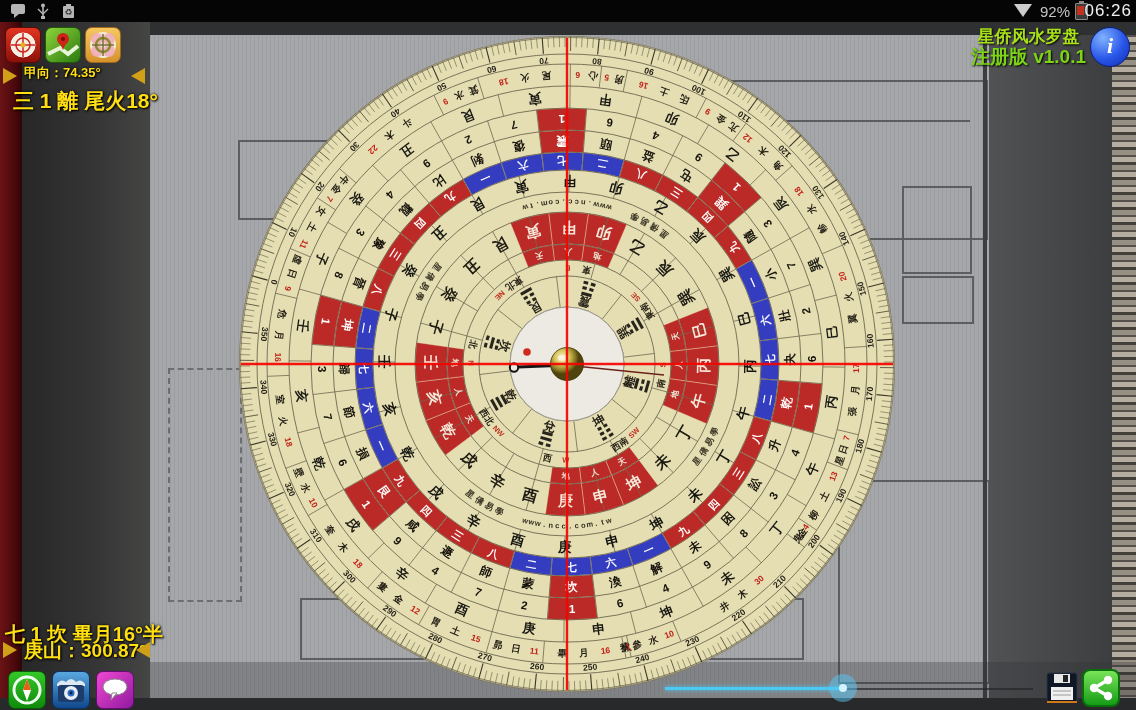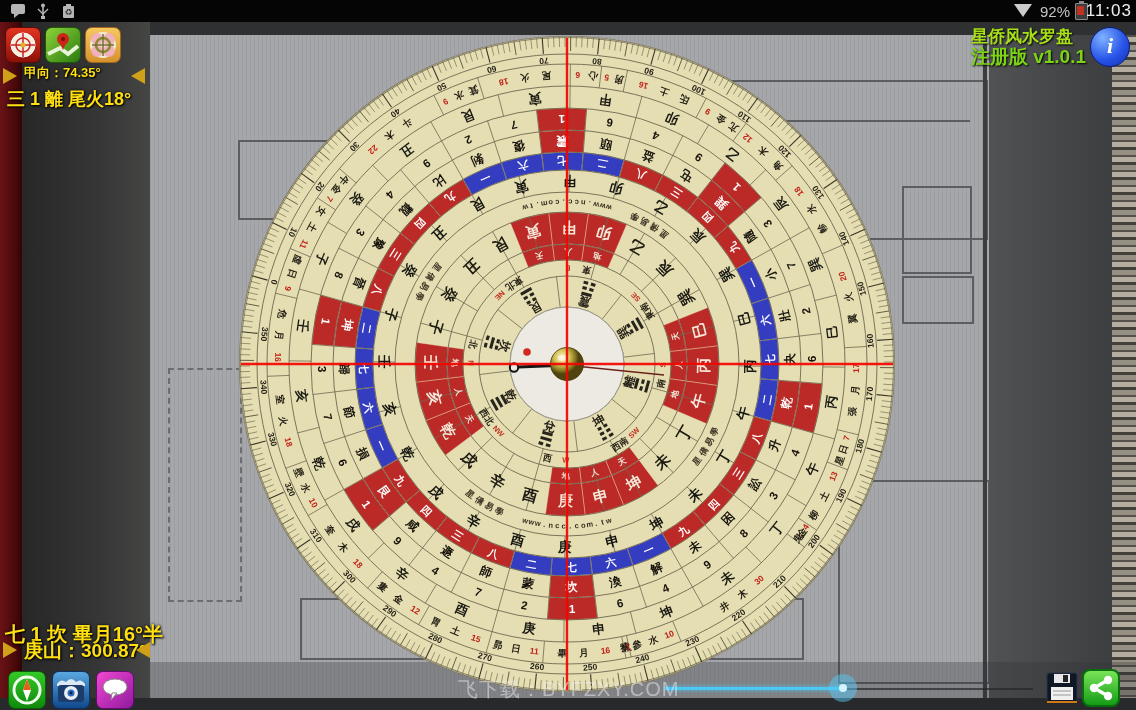--- a/index.html
+++ b/index.html
@@ -32,21 +32,21 @@
   #photobotshade{left:150px;top:662px;width:986px;height:36px;background:rgba(48,50,52,0.30);z-index:2;}
   #photobottom{left:0;top:698px;width:1136px;height:12px;background:#28292a;z-index:2;}
   
   .appicon{width:34px;height:34px;border-radius:7px;z-index:20;cursor:pointer;}
   
   .readout{z-index:25;color:#ffdf12;font-weight:bold;text-shadow:1px 1px 2px #000,0 0 3px #000;white-space:nowrap;}
   .tri{width:0;height:0;z-index:25;}
   .tri-r{border-top:8px solid transparent;border-bottom:8px solid transparent;border-left:14px solid #cfa018;}
   .tri-l{border-top:8px solid transparent;border-bottom:8px solid transparent;border-right:14px solid #cfa018;}
   
-  #apptitle{right:50px;top:28px;text-align:left;z-index:25;font-weight:bold;line-height:1.1;}
+  #apptitle{right:50px;top:28px;text-align:center;z-index:25;font-weight:bold;line-height:1.1;}
   #apptitle .t1{font-size:17px;color:#a8e018;text-shadow:1px 1px 2px #000;}
   #apptitle .t2{font-size:19px;color:#7cd414;text-shadow:1px 1px 2px #000;}
   #infobtn{right:6px;top:27px;width:38px;height:38px;border-radius:50%;z-index:25;cursor:pointer;
            background:radial-gradient(circle at 12px 10px,#7fb2ff,#2a56e8 55%,#0f2bb0);
            border:1px solid #0a1f80;color:#fff;font:italic bold 22px "Liberation Serif",serif;
            text-align:center;line-height:36px;}
   
   #slider-active{left:665px;top:687px;width:178px;height:3px;background:#4cc8f2;box-shadow:0 0 4px #4cc8f2;z-index:15;}
   #slider-rest{left:843px;top:688px;width:190px;height:2px;background:#232527;opacity:.7;z-index:15;}
   #slider-handle{left:829px;top:674px;width:28px;height:28px;border-radius:50%;background:rgba(86,200,244,0.5);z-index:16;cursor:pointer;}
@@ -103,21 +103,21 @@
           <rect x="1" y="3" width="11" height="12" rx="1" fill="#b5b5b5"></rect>
           <rect x="4" y="1" width="5" height="2" fill="#b5b5b5"></rect>
           <text x="6.5" y="12" font-size="9" text-anchor="middle" fill="#333">♻</text>
         </svg>
     </span>
     <span id="sb-wifi"></span>
     <span id="sb-pct">92%</span>
     <span id="sb-batt">
         <span class="bolt"></span>
       </span>
-    <span id="sb-time">11:03</span>
+    <span id="sb-time">06:26</span>
   </div>
 
   <div class="appicon abs" style="left:5px;top:27px;background:linear-gradient(#e23522,#8c1008);border:1px solid #5c0a06;">
     <svg width="34" height="34">
         <circle cx="17" cy="17" r="12" fill="#f4f0e0" stroke="#fff" stroke-width="1"></circle>
         <circle cx="17" cy="17" r="7" fill="none" stroke="#c22" stroke-width="1.5"></circle>
         <line x1="17" y1="5" x2="17" y2="29" stroke="#c22" stroke-width="1.5"></line>
         <line x1="5" y1="17" x2="29" y2="17" stroke="#c22" stroke-width="1.5"></line>
         <circle cx="17" cy="17" r="2.5" fill="#e8b020"></circle>
       </svg>
@@ -139,21 +139,21 @@
         <circle cx="23" cy="23" r="6" fill="#f0a8b8" opacity="0.85"></circle>
         <circle cx="17" cy="17" r="7" fill="none" stroke="#8a8a30" stroke-width="2.5"></circle>
         <line x1="17" y1="6" x2="17" y2="28" stroke="#6a6a28" stroke-width="1.4"></line>
         <line x1="6" y1="17" x2="28" y2="17" stroke="#6a6a28" stroke-width="1.4"></line>
       </svg>
   </div>
 
   <div class="tri tri-r abs" style="left:3px;top:68px;"></div>
   <div class="readout abs" style="left:24px;top:64px;font-size:13px;">甲向：74.35°</div>
   <div class="tri tri-l abs" style="left:131px;top:68px;"></div>
-  <div class="readout abs" style="left:7px;top:87px;font-size:18px;">三 1 離 尾火18°</div>
+  <div class="readout abs" style="left:13px;top:87px;font-size:21px;">三 1 離 尾火18°</div>
 
   <div class="readout abs" style="left:5px;top:621px;font-size:20px;">七 1 坎 畢月16°半</div>
   <div class="tri tri-r abs" style="left:3px;top:642px;"></div>
   <div class="readout abs" style="left:24px;top:638px;font-size:19px;">庚山：300.87°</div>
   <div class="tri tri-l abs" style="left:136px;top:642px;"></div>
 
   <div id="apptitle" class="abs">
     <div class="t1">星侨风水罗盘</div>
     <div class="t2">注册版 v1.0.1</div>
   </div>
@@ -1194,21 +1194,20 @@
         <path d="M15 21 L14 28 L20 21 Z" fill="#fff" stroke="#888" stroke-width="1"></path>
       </svg>
   </div>
 
   <div id="slider-active" class="abs"></div>
   <div id="slider-rest" class="abs"></div>
   <div id="slider-handle" class="abs">
       <span class="dot"></span>
     </div>
 
-  <div id="watermark" class="abs">飞下载：BYFZXY.COM</div>
 
   <div class="actbtn abs" style="left:1046px;top:672px;">
     <svg width="32" height="32">
         <rect x="1" y="1" width="30" height="29" rx="2" fill="#101826" stroke="#2a3448"></rect>
         <rect x="8" y="2" width="16" height="9" fill="#e8e8e8"></rect>
         <rect x="17" y="3" width="5" height="7" fill="#222"></rect>
         <rect x="5" y="15" width="22" height="13" fill="#f0f0f0"></rect>
         <line x1="7" y1="19" x2="25" y2="19" stroke="#999"></line>
         <line x1="7" y1="23" x2="25" y2="23" stroke="#999"></line>
         <rect x="1" y="29" width="30" height="2" fill="#d07818"></rect>

